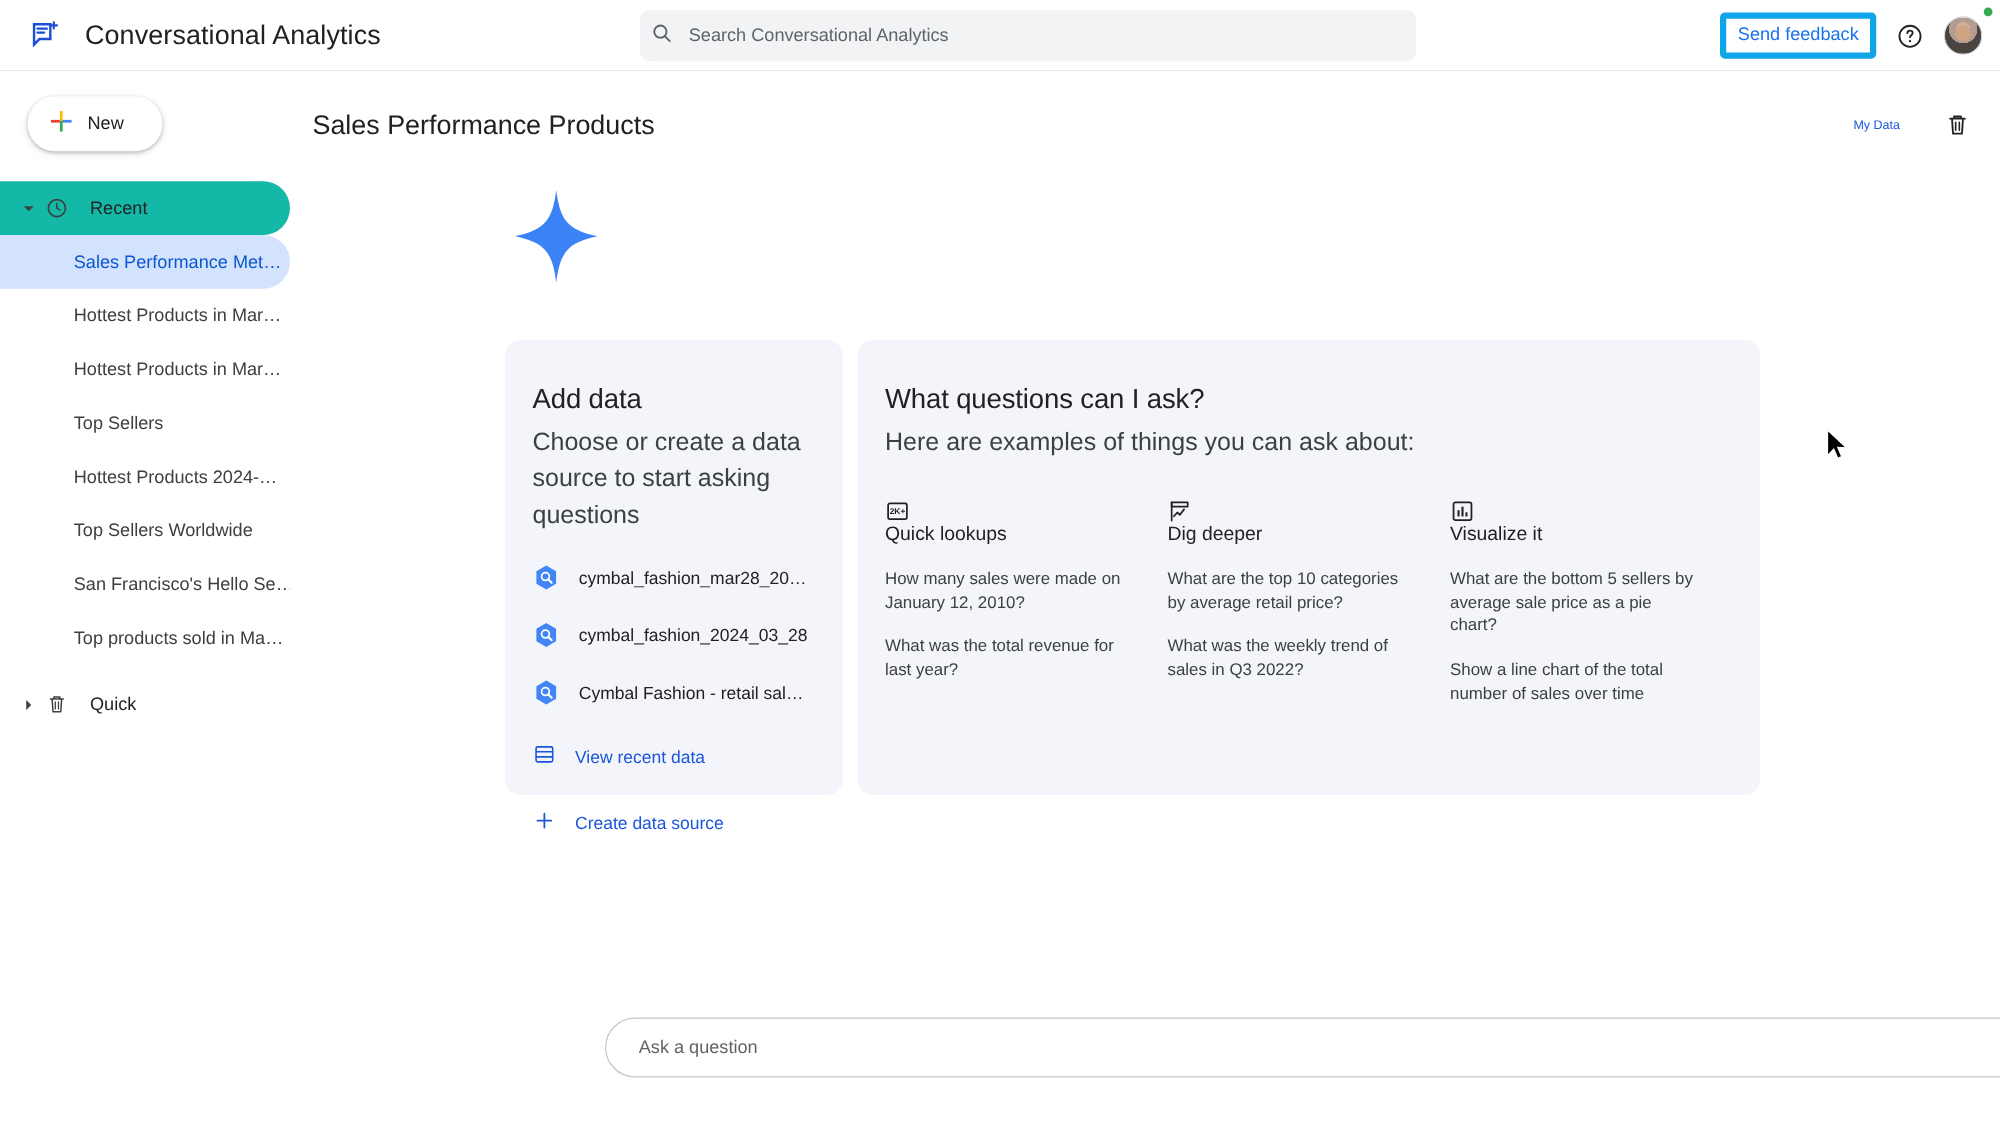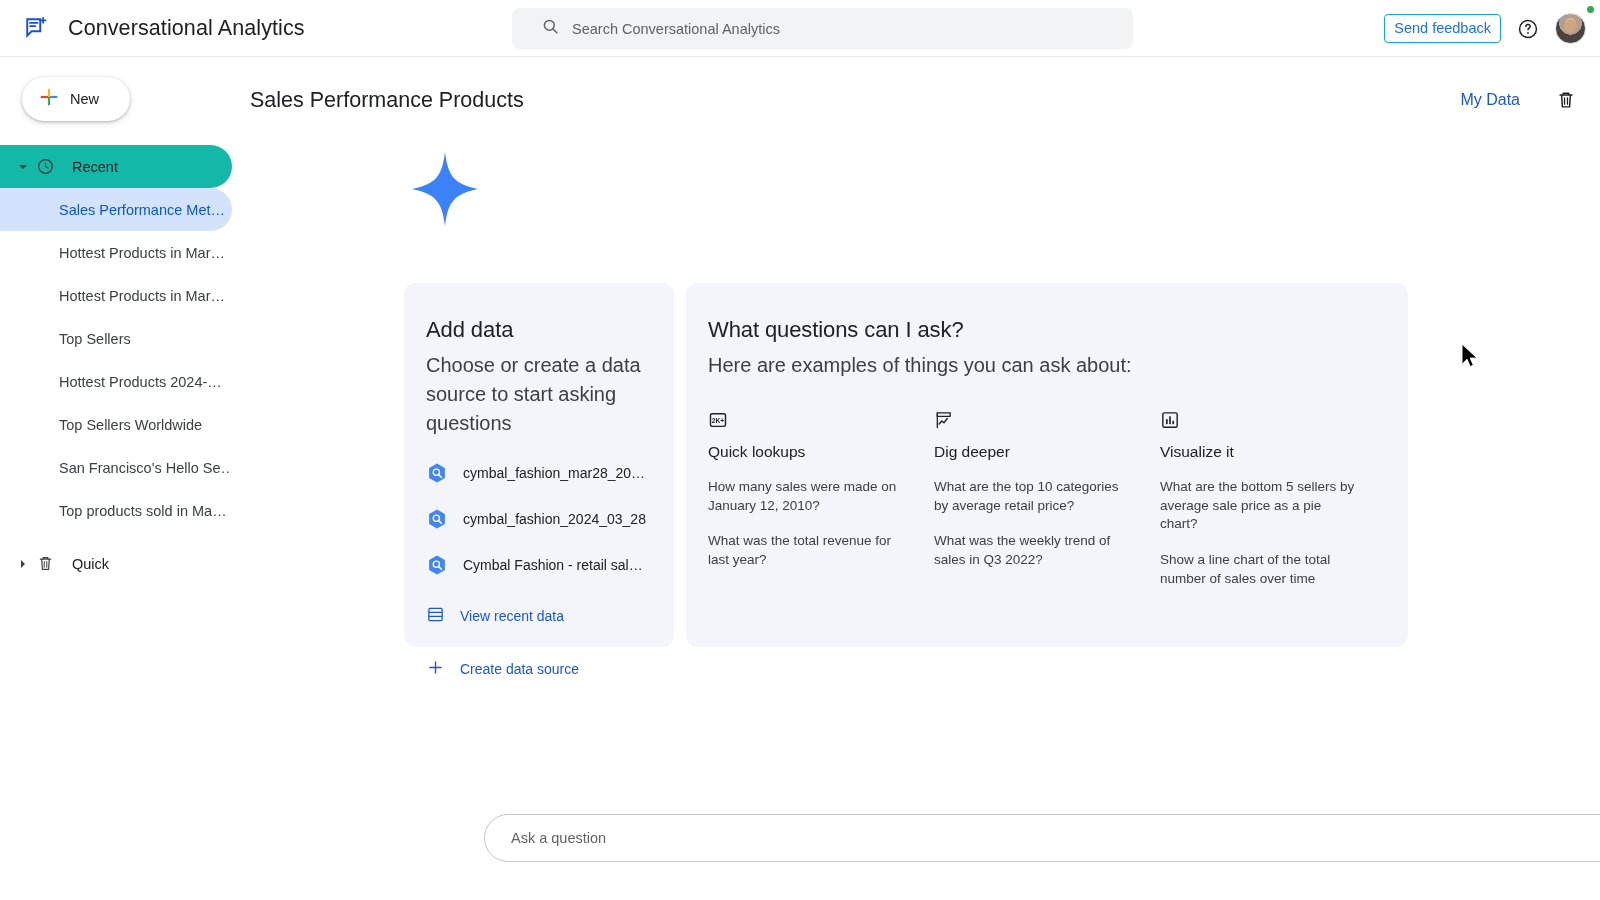--- a/index.html
+++ b/index.html
@@ -23,36 +23,36 @@
   #brand { display: flex; align-items: center; gap: 16px; margin-left: 22px; }
   #brand-icon { width: 30px; height: 30px; display: flex; align-items: center; justify-content: center; }
   #brand-title { font-size: 21.5px; color: #202124; letter-spacing: .1px; font-weight: 400; }
 
   #searchwrap {
     position: absolute; left: 512px; top: 8px;
     width: 621px; height: 41px;
     background: #f1f3f4;
     border-radius: 8px;
     display: flex; align-items: center;
-    padding: 0 29px; gap: 12px;
+    padding: 0 8px; gap: 12px;
     cursor: text;
   }
   #search-input {
     border: none; outline: none; background: transparent;
     font-family: "Liberation Sans", sans-serif;
     font-size: 14.5px; color: #5f6368; width: 100%;
   }
   #search-input::placeholder { color: #5f6368; }
 
   #topright {
     position: absolute; right: 14px; top: 0; height: 57px;
     display: flex; align-items: center; gap: 14px;
   }
   #send-feedback {
-    border: 1px solid #0ea5e9; border-radius: 4px;
+    border: 5px solid #0ea5e9; border-radius: 4px;
     color: #1a73e8; background: #fff;
     font-family: "Liberation Sans", sans-serif;
     font-size: 14.5px; padding: 5px 9px; cursor: pointer;
     line-height: 1.2;
   }
   #help-btn { width: 26px; height: 26px; cursor: pointer; display: flex; align-items: center; justify-content: center; }
   #avatar {
     width: 31px; height: 31px; border-radius: 50%;
     background: radial-gradient(circle at 50% 32%, #d6b49a 0 22%, #b39d93 23% 46%, #4a4441 47% 100%);
     overflow: hidden; position: relative; cursor: pointer;
@@ -98,52 +98,52 @@
   .recent-item.active { background: #d3e3fd; color: #0b57d0; }
 
   
   #main { position: absolute; left: 232px; top: 57px; width: 1368px; height: 843px; background: #fff; }
   #page-header {
     position: absolute; left: 0; top: 0; width: 1368px; height: 86px;
     display: flex; align-items: center;
   }
   #page-title { margin-left: 18px; font-size: 21.5px; color: #202124; }
   #header-actions { position: absolute; right: 22px; display: flex; align-items: center; gap: 34px; }
-  #my-data-link { color: #1a56db; font-size: 16px; cursor: pointer; }
+  #my-data-link { color: #1a56db; font-size: 10px; cursor: pointer; }
   #header-trash { width: 24px; height: 24px; cursor: pointer; display:flex; align-items:center; justify-content:center;}
 
   
   #greeting { position: absolute; left: 180px; top: 95px; display: flex; align-items: center; gap: 32px; }
   #spark { width: 66px; height: 74px; }
   #greet-text h1 { font-size: 40px; font-weight: 400; color: #202124; letter-spacing: -.3px; line-height: 1; }
   #greet-text p  { font-size: 15px; color: #3c4043; margin-top: 16px; }
 
   
-  #cards { position: absolute; left: 172px; top: 226px; display: flex; gap: 12px; }
+  #cards { position: absolute; left: 172px; top: 215px; display: flex; gap: 12px; }
   .card { background: #f4f5fb; border-radius: 12px; }
   #card-adddata { width: 270px; height: 364px; padding: 34px 24px 0 22px; }
   #card-questions { width: 722px; height: 364px; padding: 34px 22px 0 22px; }
 
   .card h2 { font-size: 22px; font-weight: 400; color: #202124; letter-spacing: -.1px; }
   .card .sub { font-size: 20px; color: #3c4043; margin-top: 8px; line-height: 1.45; }
 
   .ds-list { margin-top: 24px; display: flex; flex-direction: column; gap: 24px; }
   .ds-row { display: flex; align-items: center; gap: 15px; cursor: pointer; }
   .ds-row .name {
     font-size: 14px; color: #202124; white-space: nowrap; overflow: hidden;
     max-width: 190px; text-overflow: ellipsis;
   }
   .link-row { display: flex; align-items: center; gap: 15px; cursor: pointer; color: #1a56db; font-size: 14px; }
   #view-recent-row { margin-top: 29px; }
   #create-ds-row { margin-top: 31px; }
 
   #qcols { display: flex; margin-top: 26px; gap: 0; }
   .qcol { width: 230px; padding-right: 30px; }
   .qcol .q-ico { height: 24px; display: flex; align-items: flex-end; }
-  .qcol h3 { font-size: 15.5px; font-weight: 500; color: #202124; margin-top: 13px; }
+  .qcol h3 { font-size: 15.5px; font-weight: 500; color: #202124; }
   .qcol .qtext { font-size: 13.5px; color: #3c4043; line-height: 1.38; margin-top: 17px; }
 
   
   #askbar { position: absolute; left: 252px; bottom: 38px; display: flex; align-items: center; gap: 18px; }
   #ask-input {
     width: 1232px; height: 48px; border: 1px solid #c4c7c5; border-radius: 26px;
     padding: 0 26px; outline: none; background: #fff;
     font-family: "Liberation Sans", sans-serif; font-size: 14.5px; color: #3c4043;
   }
   #ask-input::placeholder { color: #5f6368; }

